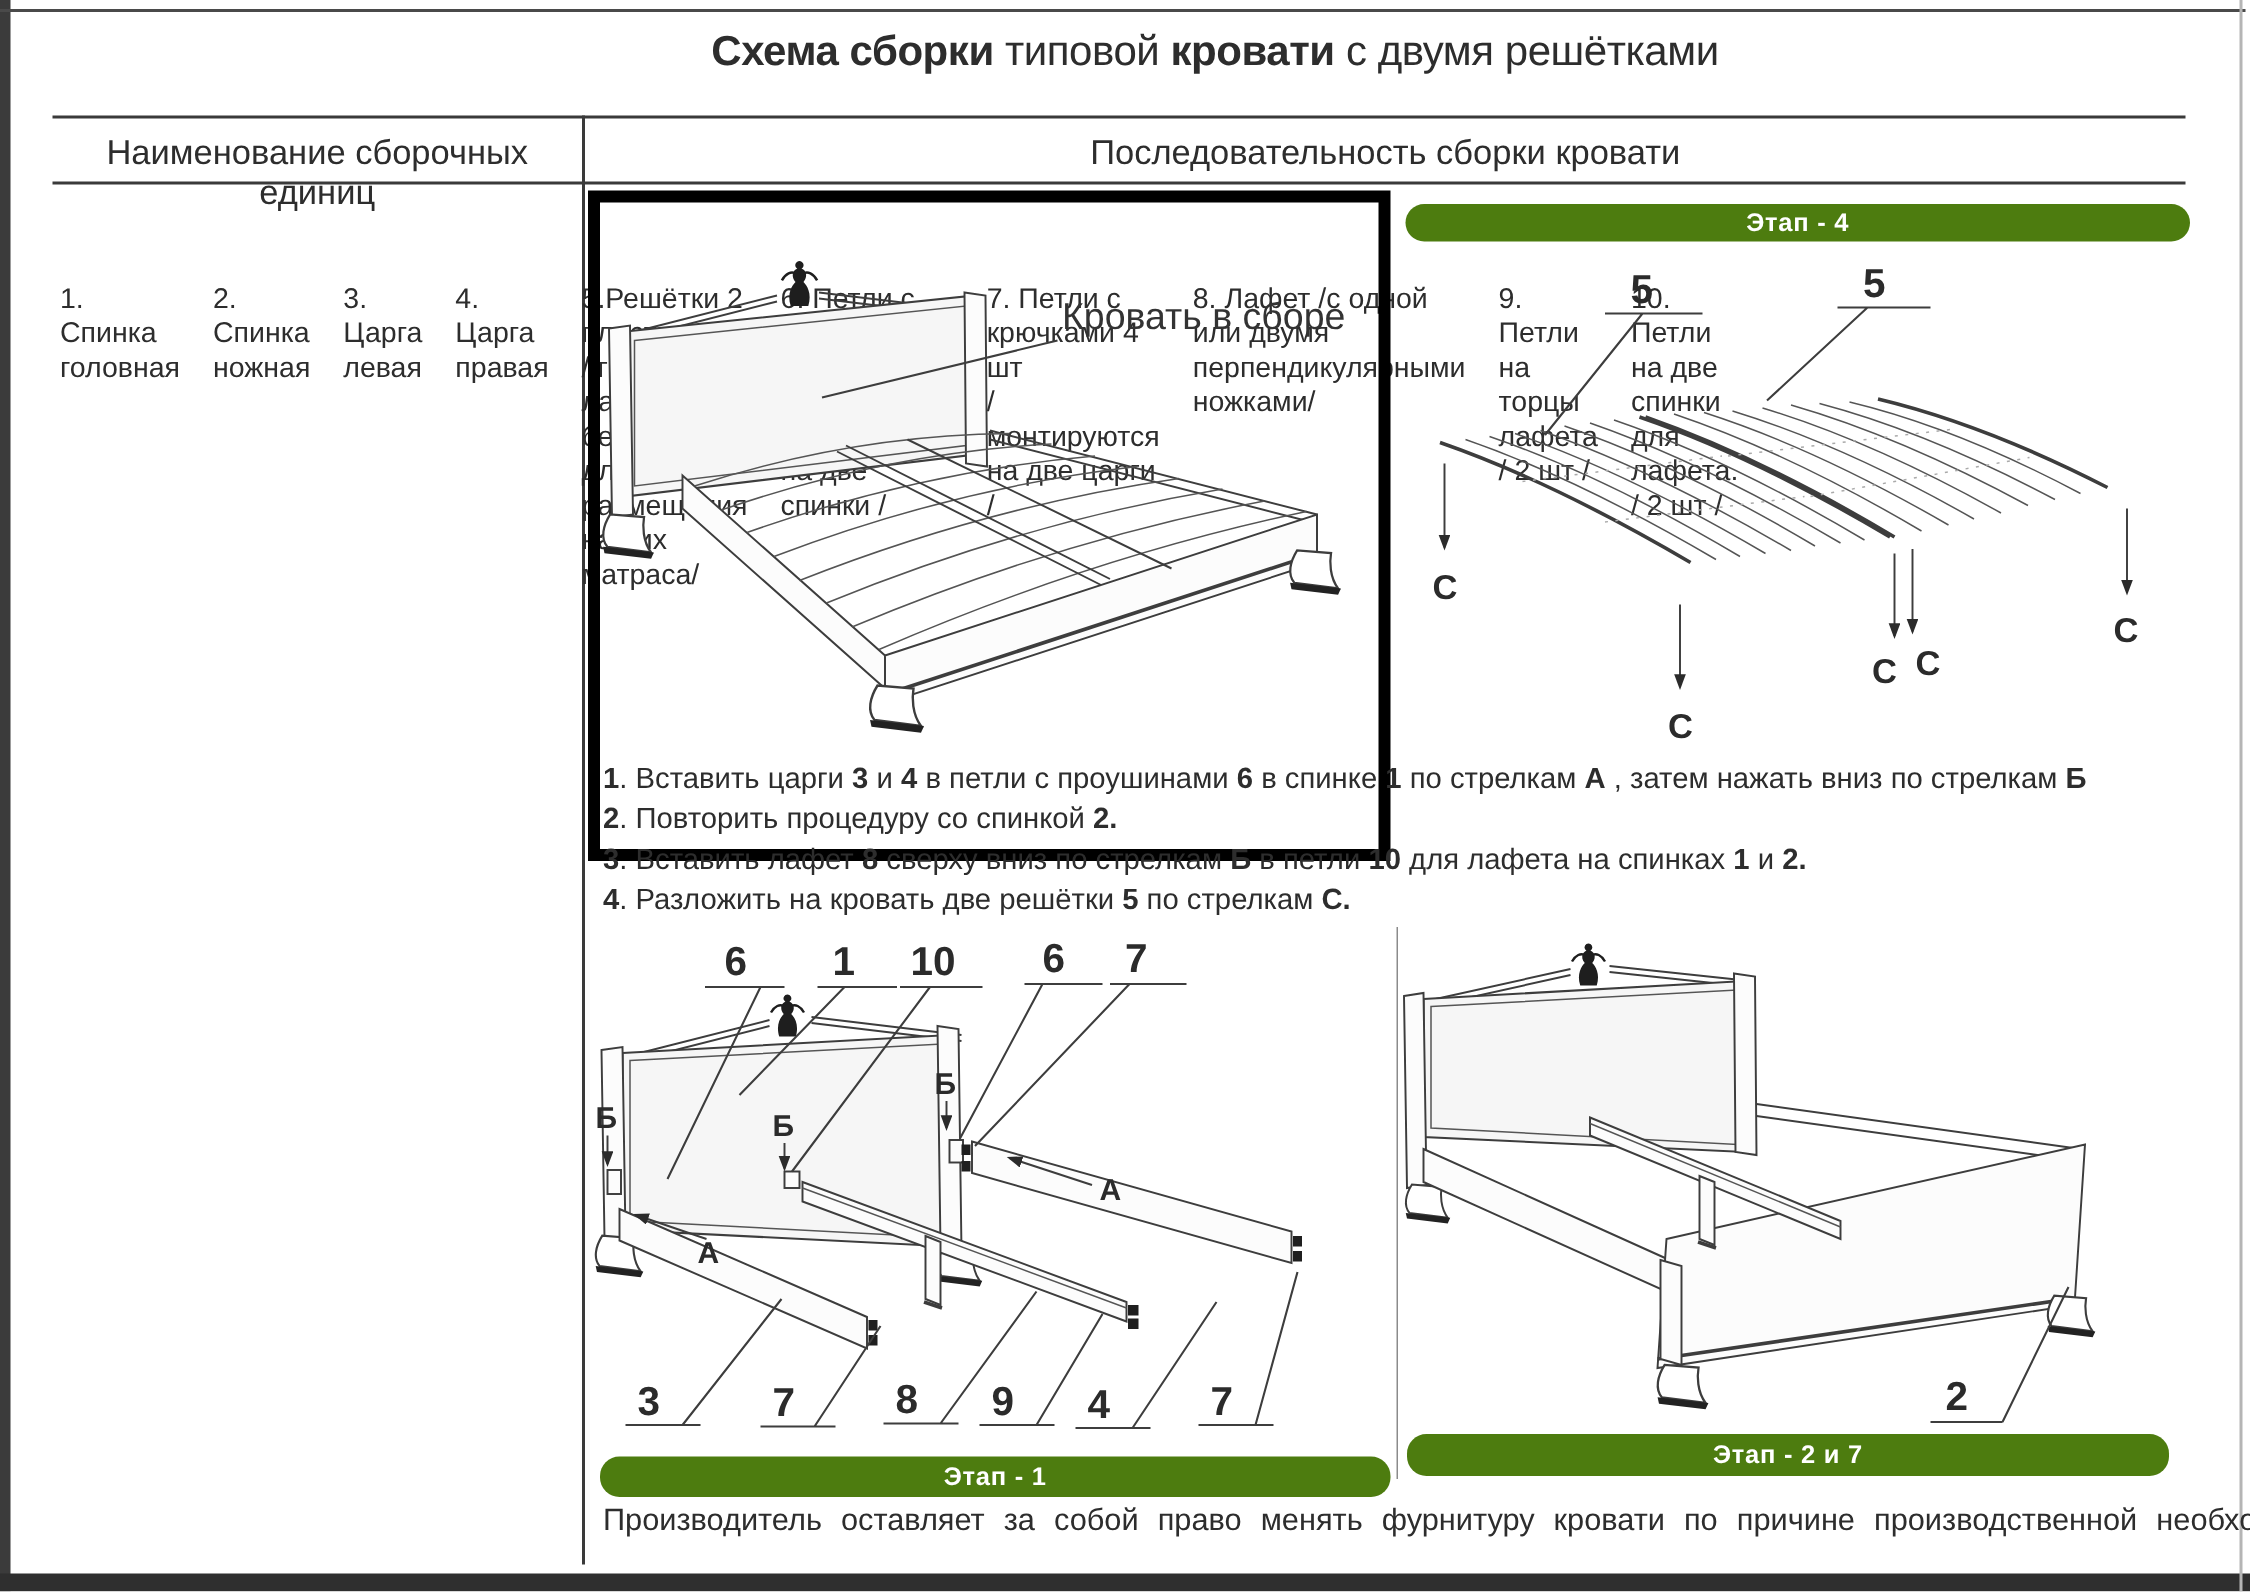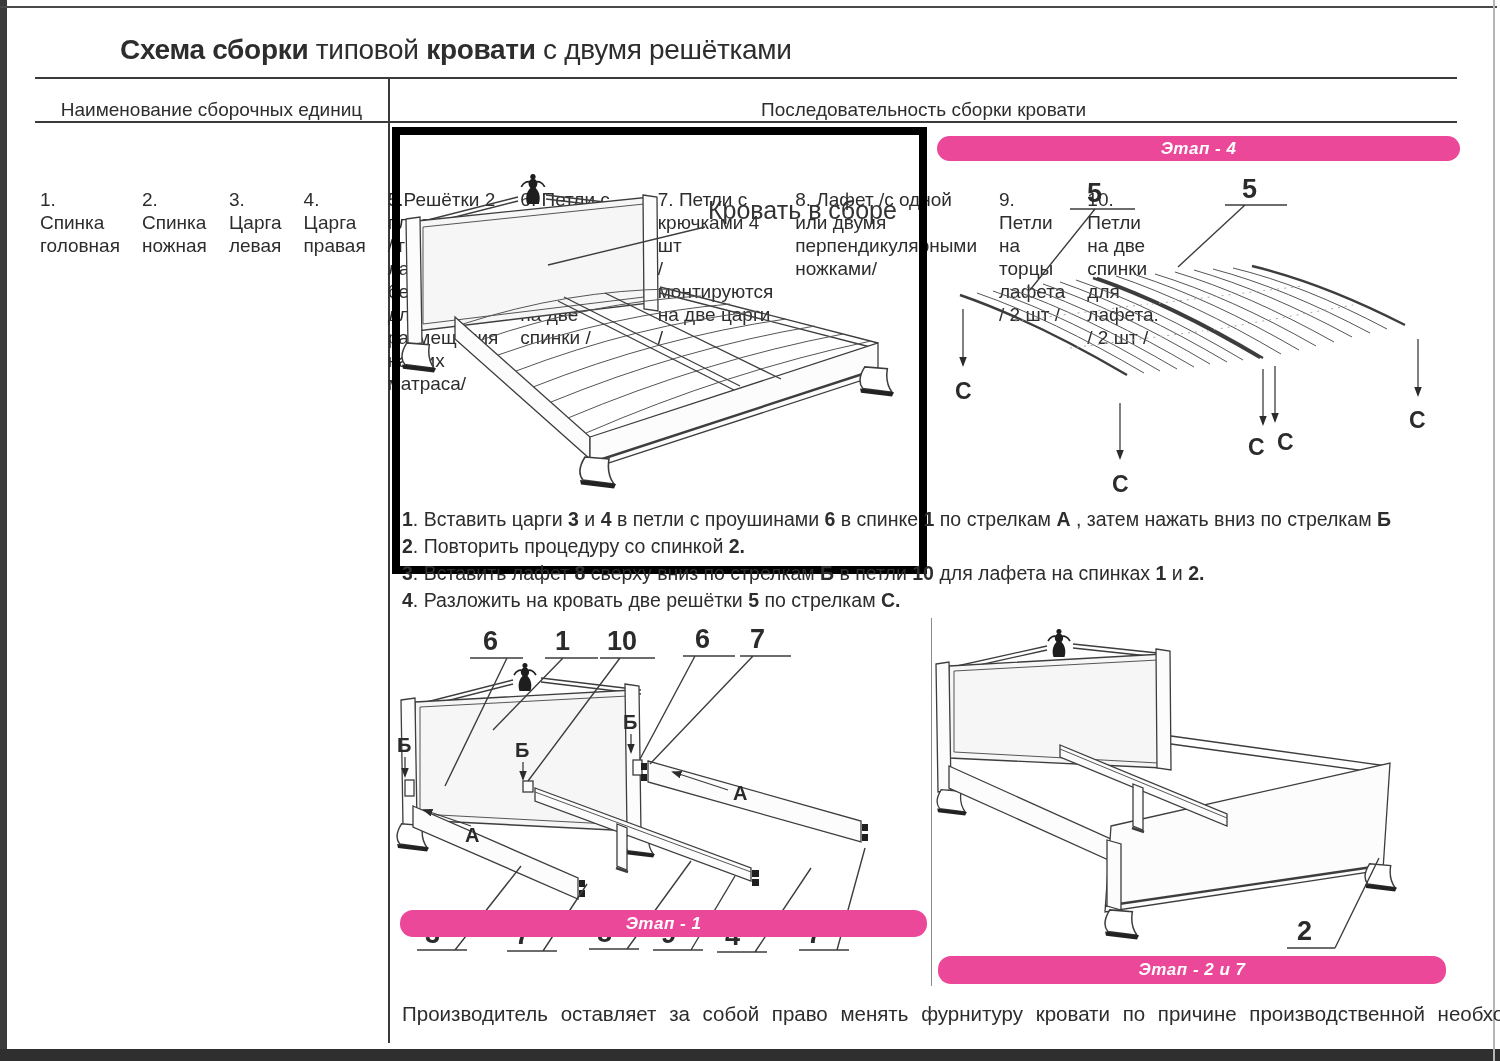--- a/index.html
+++ b/index.html
@@ -1,30 +1,30 @@
 <!DOCTYPE html>
 <html><head>
 <meta charset="utf-8">
 <style>
   html,body{margin:0;padding:0;background:#e8e8e8;}
   .page{position:relative;width:1500px;height:1061px;background:#ffffff;overflow:hidden;
         font-family:"Liberation Sans",sans-serif;color:#2d2d2d;}
   .abs{position:absolute;}
-  .title{left:120px;top:34px;width:1380px;text-align:left;font-size:28px;letter-spacing:-0.3px;}
+  .title{left:120px;top:18px;width:1380px;text-align:center;font-size:28px;letter-spacing:-0.3px;}
   .title .bold{font-weight:bold;}
   .rule{background:#3a3a3a;height:2px;left:35px;width:1422px;}
   .vdiv{background:#3a3a3a;width:2px;}
   .vdiv2{background:#8b8b8b;width:1px;}
-  .colhead{font-size:19px;top:99px;}
+  .colhead{font-size:23px;top:88px;}
   .parts{left:40px;top:188px;width:335px;display:flex;flex-direction:row;gap:22px;
          font-size:19px;line-height:23px;}
   .part-item{white-space:pre-line;}
   .picbox{left:392px;top:127px;width:535px;height:447px;border:8px solid #000000;box-sizing:border-box;}
-  .pill{background:#ec4899;color:#fff;border-radius:13px;display:flex;align-items:center;
-        justify-content:center;font-weight:bold;font-size:17px;letter-spacing:0.5px;font-style:italic;}
+  .pill{background:#4d7c0f;color:#fff;border-radius:13px;display:flex;align-items:center;
+        justify-content:center;font-weight:bold;font-size:17px;letter-spacing:0.5px;}
   .instructions{left:402px;top:506px;width:1062px;font-size:19.5px;line-height:27px;}
   .b{font-weight:bold;}
   .footer{left:402px;top:1002px;width:1058px;font-size:20.5px;word-spacing:7px;white-space:nowrap;}
   .scan-left{left:0;top:0;width:7px;height:1061px;background:#3b3b3b;}
   .scan-top{left:0;top:6px;width:1497px;height:2px;background:#4a4a4a;}
   .scan-bottom{left:0;top:1049px;width:1500px;height:12px;background:#2f2f2f;}
   .scan-right{left:1493px;top:0;width:2px;height:1061px;background:#b5b5b5;}
   svg{display:block;}
   svg .ln{stroke:#3d3d3d;stroke-width:1.3;fill:none;}
   svg .ln2{stroke:#3d3d3d;stroke-width:2.4;fill:none;}
@@ -267,18 +267,18 @@
       <path class="thin" d="M125,131 L292,200"></path>
       <polygon class="face" points="198,166 208,170 208,212 198,208"></polygon>
       <path class="ln2" d="M197,210 L209,214"></path>
     </g>
     <g>
       <text class="num" x="362" y="322">2</text>
       <path class="callout" d="M352,330 L400,330 M400,330 L444,240"></path>
     </g>
   </svg>
 
-  <div class="abs pill" style="left:400px;top:910px;width:527px;height:27px;">Этап - 1</div>
+  <div class="abs pill" style="left:400px;top:971px;width:527px;height:27px;">Этап - 1</div>
   <div class="abs pill" style="left:938px;top:956px;width:508px;height:28px;">Этап -  2 и 7</div>
 
   <div class="abs footer">Производитель  оставляет  за  собой  право  менять  фурнитуру  кровати  по  причине производственной необходимости</div>
 
 </div>
 
 </body></html>

